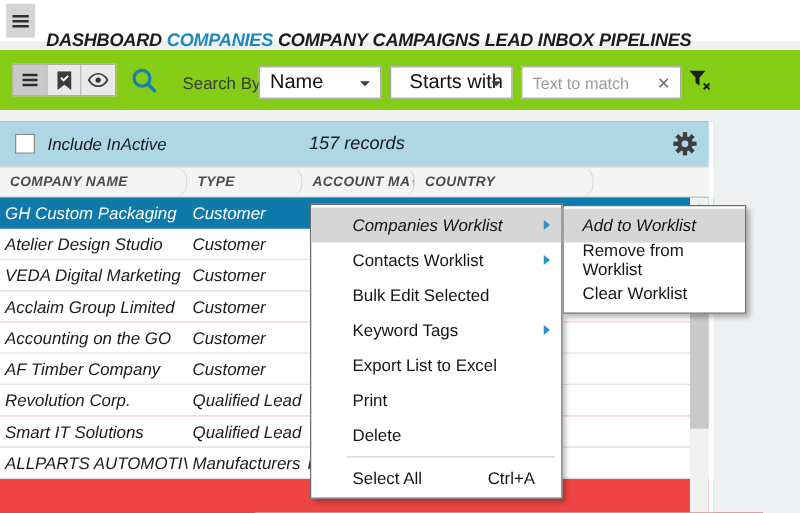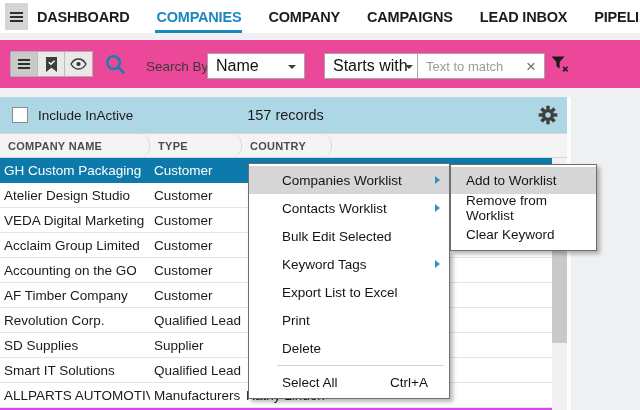--- a/index.html
+++ b/index.html
@@ -9,53 +9,53 @@
     background: #eef0f1;
     font-family: "Liberation Sans", sans-serif;
     overflow: hidden;
   }
 
   
   .navbar { position:absolute; top:0; left:0; width:640px; height:33px; background:#ffffff; }
   .hamburger-btn { position:absolute; left:5px; top:3px; width:23px; height:27px;
     background:#d5d5d5; display:flex; align-items:center; justify-content:center; cursor:pointer; }
   .hbars { width:13px; height:2px; background:#2e2e2e; box-shadow:0 -4px 0 #2e2e2e, 0 4px 0 #2e2e2e; }
-  .nav-tabs { position:absolute; left:36px; top:0; height:33px; width:604px;
-    display:flex; gap:25px; overflow:hidden; white-space:nowrap; }
+  .nav-tabs { position:absolute; left:36px; top:16px; height:33px; width:604px;
+    display:flex; gap:2px; overflow:hidden; white-space:nowrap;font-style:italic; }
   .nav-tab { font-size:14.5px; font-weight:700; letter-spacing:-0.2px; color:#1c1c1c;
     padding:9px 1px 0 1px; height:33px; position:relative; cursor:pointer; flex:0 0 auto; }
   .nav-tab.active { color:#1e87bd; }
   .nav-tab.active::after { content:""; position:absolute; left:0; right:0; bottom:0; height:3px; background:#1e87bd; }
 
   
-  .toolbar { position:absolute; top:40px; left:0; width:640px; height:48px; background:#ec4899; }
+  .toolbar { position:absolute; top:40px; left:0; width:640px; height:48px; background:#84cc16; }
   .btn-group { position:absolute; left:10px; top:11px; height:26px; display:flex;
     border:1px solid #adadad; background:#e9e9e9; }
   .tool-btn { width:27px; height:24px; display:flex; align-items:center; justify-content:center;
     border-right:1px solid #bdbdbd; cursor:pointer; }
   .tool-btn:last-child { border-right:none; }
   .tool-btn.active { background:#c9c9c9; }
   .search-glyph { position:absolute; left:104px; top:13px; }
   .search-by { position:absolute; left:146px; top:19px; font-size:13.5px; color:#3a3a3a; }
   .dropdown { position:absolute; top:13px; height:26px; width:98px; background:#fff;
     border:1px solid #a6a6a6; display:flex; align-items:center; padding-left:8px;
     font-size:16px; color:#111; cursor:pointer; }
-  .dd-field { left:207px; } .dd-operator { left:324px; }
+  .dd-field { left:207px; } .dd-operator { left:312px;justify-content:center; }
   .dd-caret { position:absolute; right:8px; top:11px; width:0; height:0;
     border-left:4px solid transparent; border-right:4px solid transparent; border-top:4px solid #3c3c3c; }
   .search-input-wrap { position:absolute; left:417px; top:13px; width:128px; height:26px;
     background:#fff; border:1px solid #a6a6a6; display:flex; align-items:center; }
   .search-input { border:none; outline:none; width:96px; padding-left:8px; font-size:13px;
     font-family:"Liberation Sans", sans-serif; color:#222; background:transparent; }
   .search-input::placeholder { color:#9b9b9b; }
   .clear-x { margin-left:auto; padding-right:8px; color:#6f6f6f; font-size:17px; line-height:1; cursor:pointer; }
   .filter-btn { position:absolute; left:551px; top:16px; cursor:pointer; }
 
   
-  .grid { position:absolute; top:97px; left:0; width:571px; height:313px; background:#d946ef; }
+  .grid { position:absolute; top:97px; left:0; width:571px; height:313px; background:#ef4444;font-style:italic; }
   .right-strip { position:absolute; right:0; top:0; bottom:0; width:4px; background:#fdfdfd; z-index:6; }
 
   .records-bar { position:relative; height:36px; background:#aed7e5; display:flex; align-items:center; }
   .cb { position:absolute; left:12px; top:10px; width:16px; height:16px; background:#fff;
     border:1px solid #8c8c8c; cursor:pointer; }
   .inactive-label { position:absolute; left:38px; font-size:13.5px; color:#1b1b1b; }
   .records-count { position:absolute; left:0; right:0; text-align:center; font-size:14.5px; color:#1b1b1b; }
   .gear { position:absolute; right:13px; top:8px; cursor:pointer; }
 
   .grid-header { display:grid; grid-template-columns:150px 92px 90px 143px 1fr; height:25px;
@@ -78,21 +78,21 @@
   .scrollbar { position:absolute; right:4px; top:61px; bottom:0; width:15px; background:#f1f1f1; z-index:7; }
   .sb-arrow { height:15px; display:flex; align-items:center; justify-content:center;
     font-size:7px; color:#5a5a5a; cursor:pointer; }
   .sb-thumb { position:absolute; top:15px; left:0; width:15px; height:170px; background:#c9c9c9; cursor:grab; }
 
   
   .context-menu { position:absolute; left:248px; top:163px; width:202px; background:#fff;
     border:1px solid #6e6e6e; box-shadow:3px 3px 4px rgba(0,0,0,0.28); padding:2px 0; z-index:20; }
   .menu-item { height:28px; display:flex; align-items:center; padding-left:33px; padding-right:10px;
     font-size:13.5px; color:#141414; position:relative; cursor:pointer; }
-  .menu-item.highlighted { background:#d6d6d6; }
+  .menu-item.highlighted { background:#d6d6d6;font-style:italic; }
   .submenu-arrow { position:absolute; right:9px; top:10px; width:0; height:0;
     border-left:5px solid #2e94c6; border-top:4px solid transparent; border-bottom:4px solid transparent; }
   .menu-sep { height:1px; background:#d2d2d2; margin:3px 5px 2px 28px; }
   .shortcut { margin-left:auto; padding-right:11px; color:#141414; }
 
   .submenu { position:absolute; left:450px; top:164px; width:147px; background:#fff;
     border:1px solid #6e6e6e; box-shadow:3px 3px 4px rgba(0,0,0,0.28); padding:2px 0; z-index:21; }
   .submenu .menu-item { height:27px; padding-left:15px; }
 </style>
 </head>
@@ -182,20 +182,24 @@
   </div>
 
   <div class="grid-header">
     <div class="gh-cell">
       <span>COMPANY NAME</span>
     </div>
     <div class="gh-cell">
       <span>TYPE</span>
     </div>
     <div class="gh-cell">
+      <span>ACCOUNT MA</span>
+      <span class="sort-arrow">↑</span>
+    </div>
+    <div class="gh-cell">
       <span>COUNTRY</span>
     </div>
     <div class="gh-cell"></div>
   </div>
 
   <div class="grid-body">
       <div class="row selected">
         <div class="cell">GH Custom Packaging</div>
         <div class="cell">Customer</div>
         <div class="cell"></div>
@@ -233,27 +237,20 @@
       <div class="row">
         <div class="cell">AF Timber Company</div>
         <div class="cell">Customer</div>
         <div class="cell"></div>
         <div class="cell"></div>
         <div class="cell"></div>
       </div>
       <div class="row">
         <div class="cell">Revolution Corp.</div>
         <div class="cell">Qualified Lead</div>
-        <div class="cell"></div>
-        <div class="cell"></div>
-        <div class="cell"></div>
-      </div>
-      <div class="row">
-        <div class="cell">SD Supplies</div>
-        <div class="cell">Supplier</div>
         <div class="cell"></div>
         <div class="cell"></div>
         <div class="cell"></div>
       </div>
       <div class="row">
         <div class="cell">Smart IT Solutions</div>
         <div class="cell">Qualified Lead</div>
         <div class="cell"></div>
         <div class="cell"></div>
         <div class="cell"></div>
@@ -302,14 +299,14 @@
     <div class="menu-sep"></div>
     <div class="menu-item">
       <span>Select All</span>
       <span class="shortcut">Ctrl+A</span>
     </div>
   </div>
 
 <div class="submenu">
     <div class="menu-item highlighted">Add to Worklist</div>
     <div class="menu-item">Remove from Worklist</div>
-    <div class="menu-item">Clear Keyword</div>
+    <div class="menu-item">Clear Worklist</div>
   </div>
 
 </body></html>

